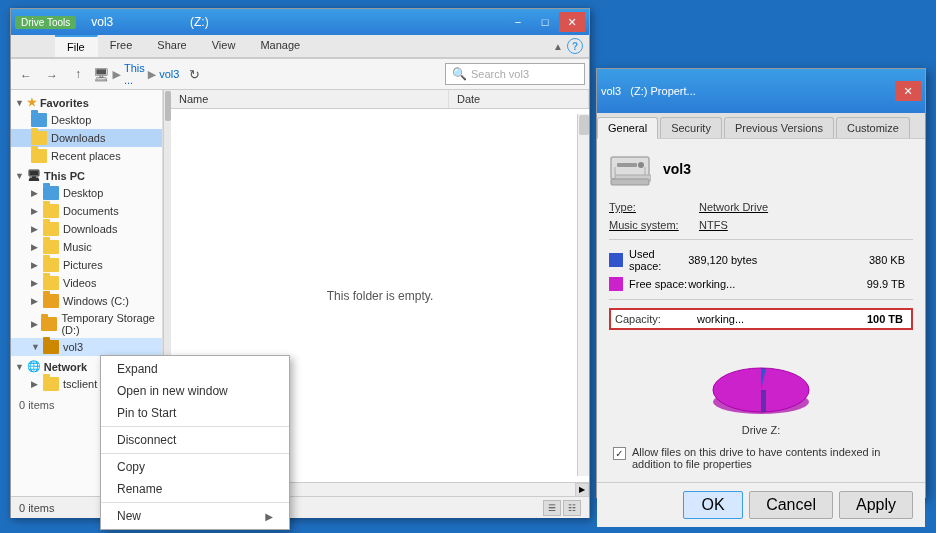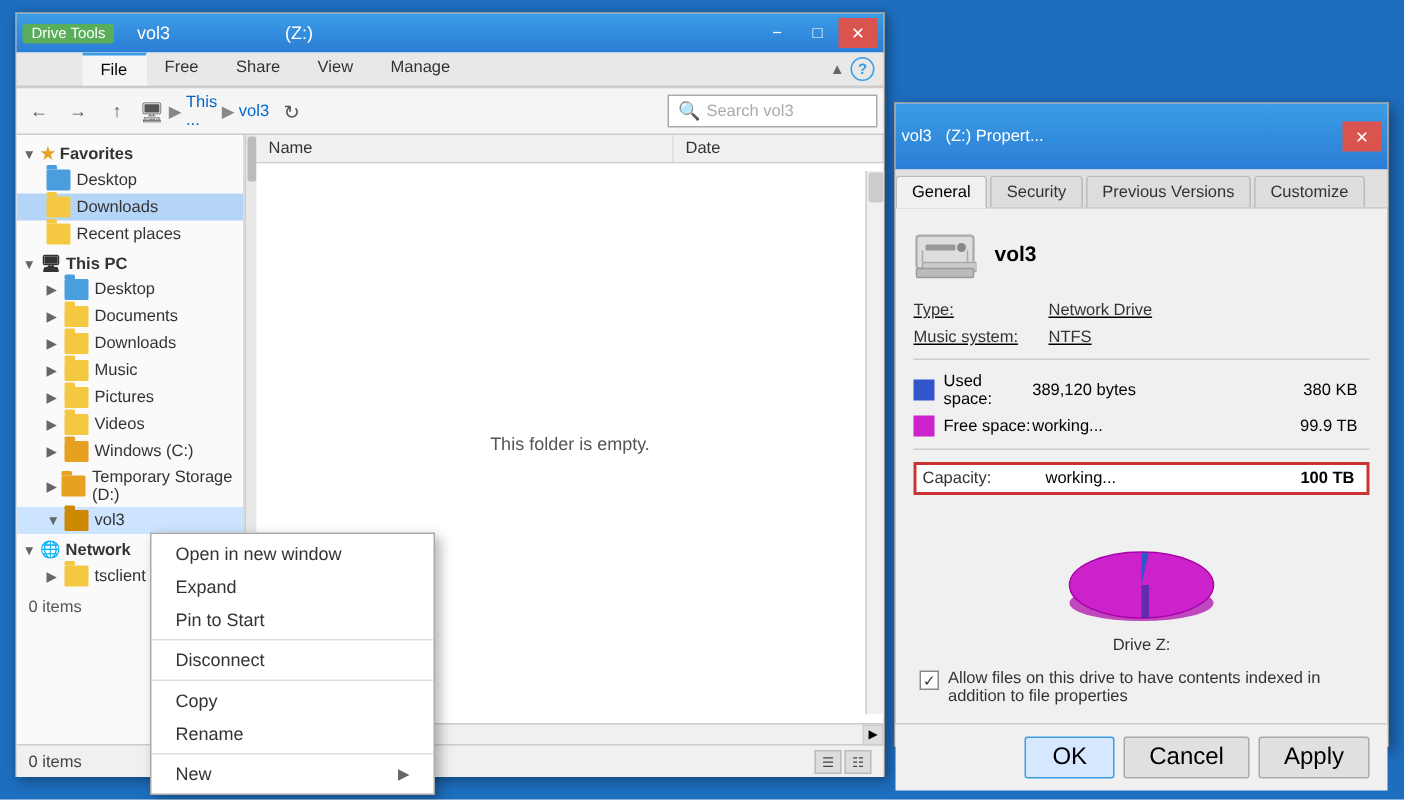--- a/index.html
+++ b/index.html
@@ -730,24 +730,24 @@
     <span>0 items</span>
     <div class="status-view-btns">
       <div class="view-btn">☰</div>
       <div class="view-btn">☷</div>
     </div>
   </div>
 </div>
 
 <div class="context-menu">
   <div class="context-menu-item">
+    <span>Expand</span>
+  </div>
+  <div class="context-menu-item">
     <span>Open in new window</span>
-  </div>
-  <div class="context-menu-item">
-    <span>Expand</span>
   </div>
   <div class="context-menu-item">
     <span>Pin to Start</span>
   </div>
   <div class="context-menu-separator"></div>
   <div class="context-menu-item">
     <span>Disconnect</span>
   </div>
   <div class="context-menu-separator"></div>
   <div class="context-menu-item">

